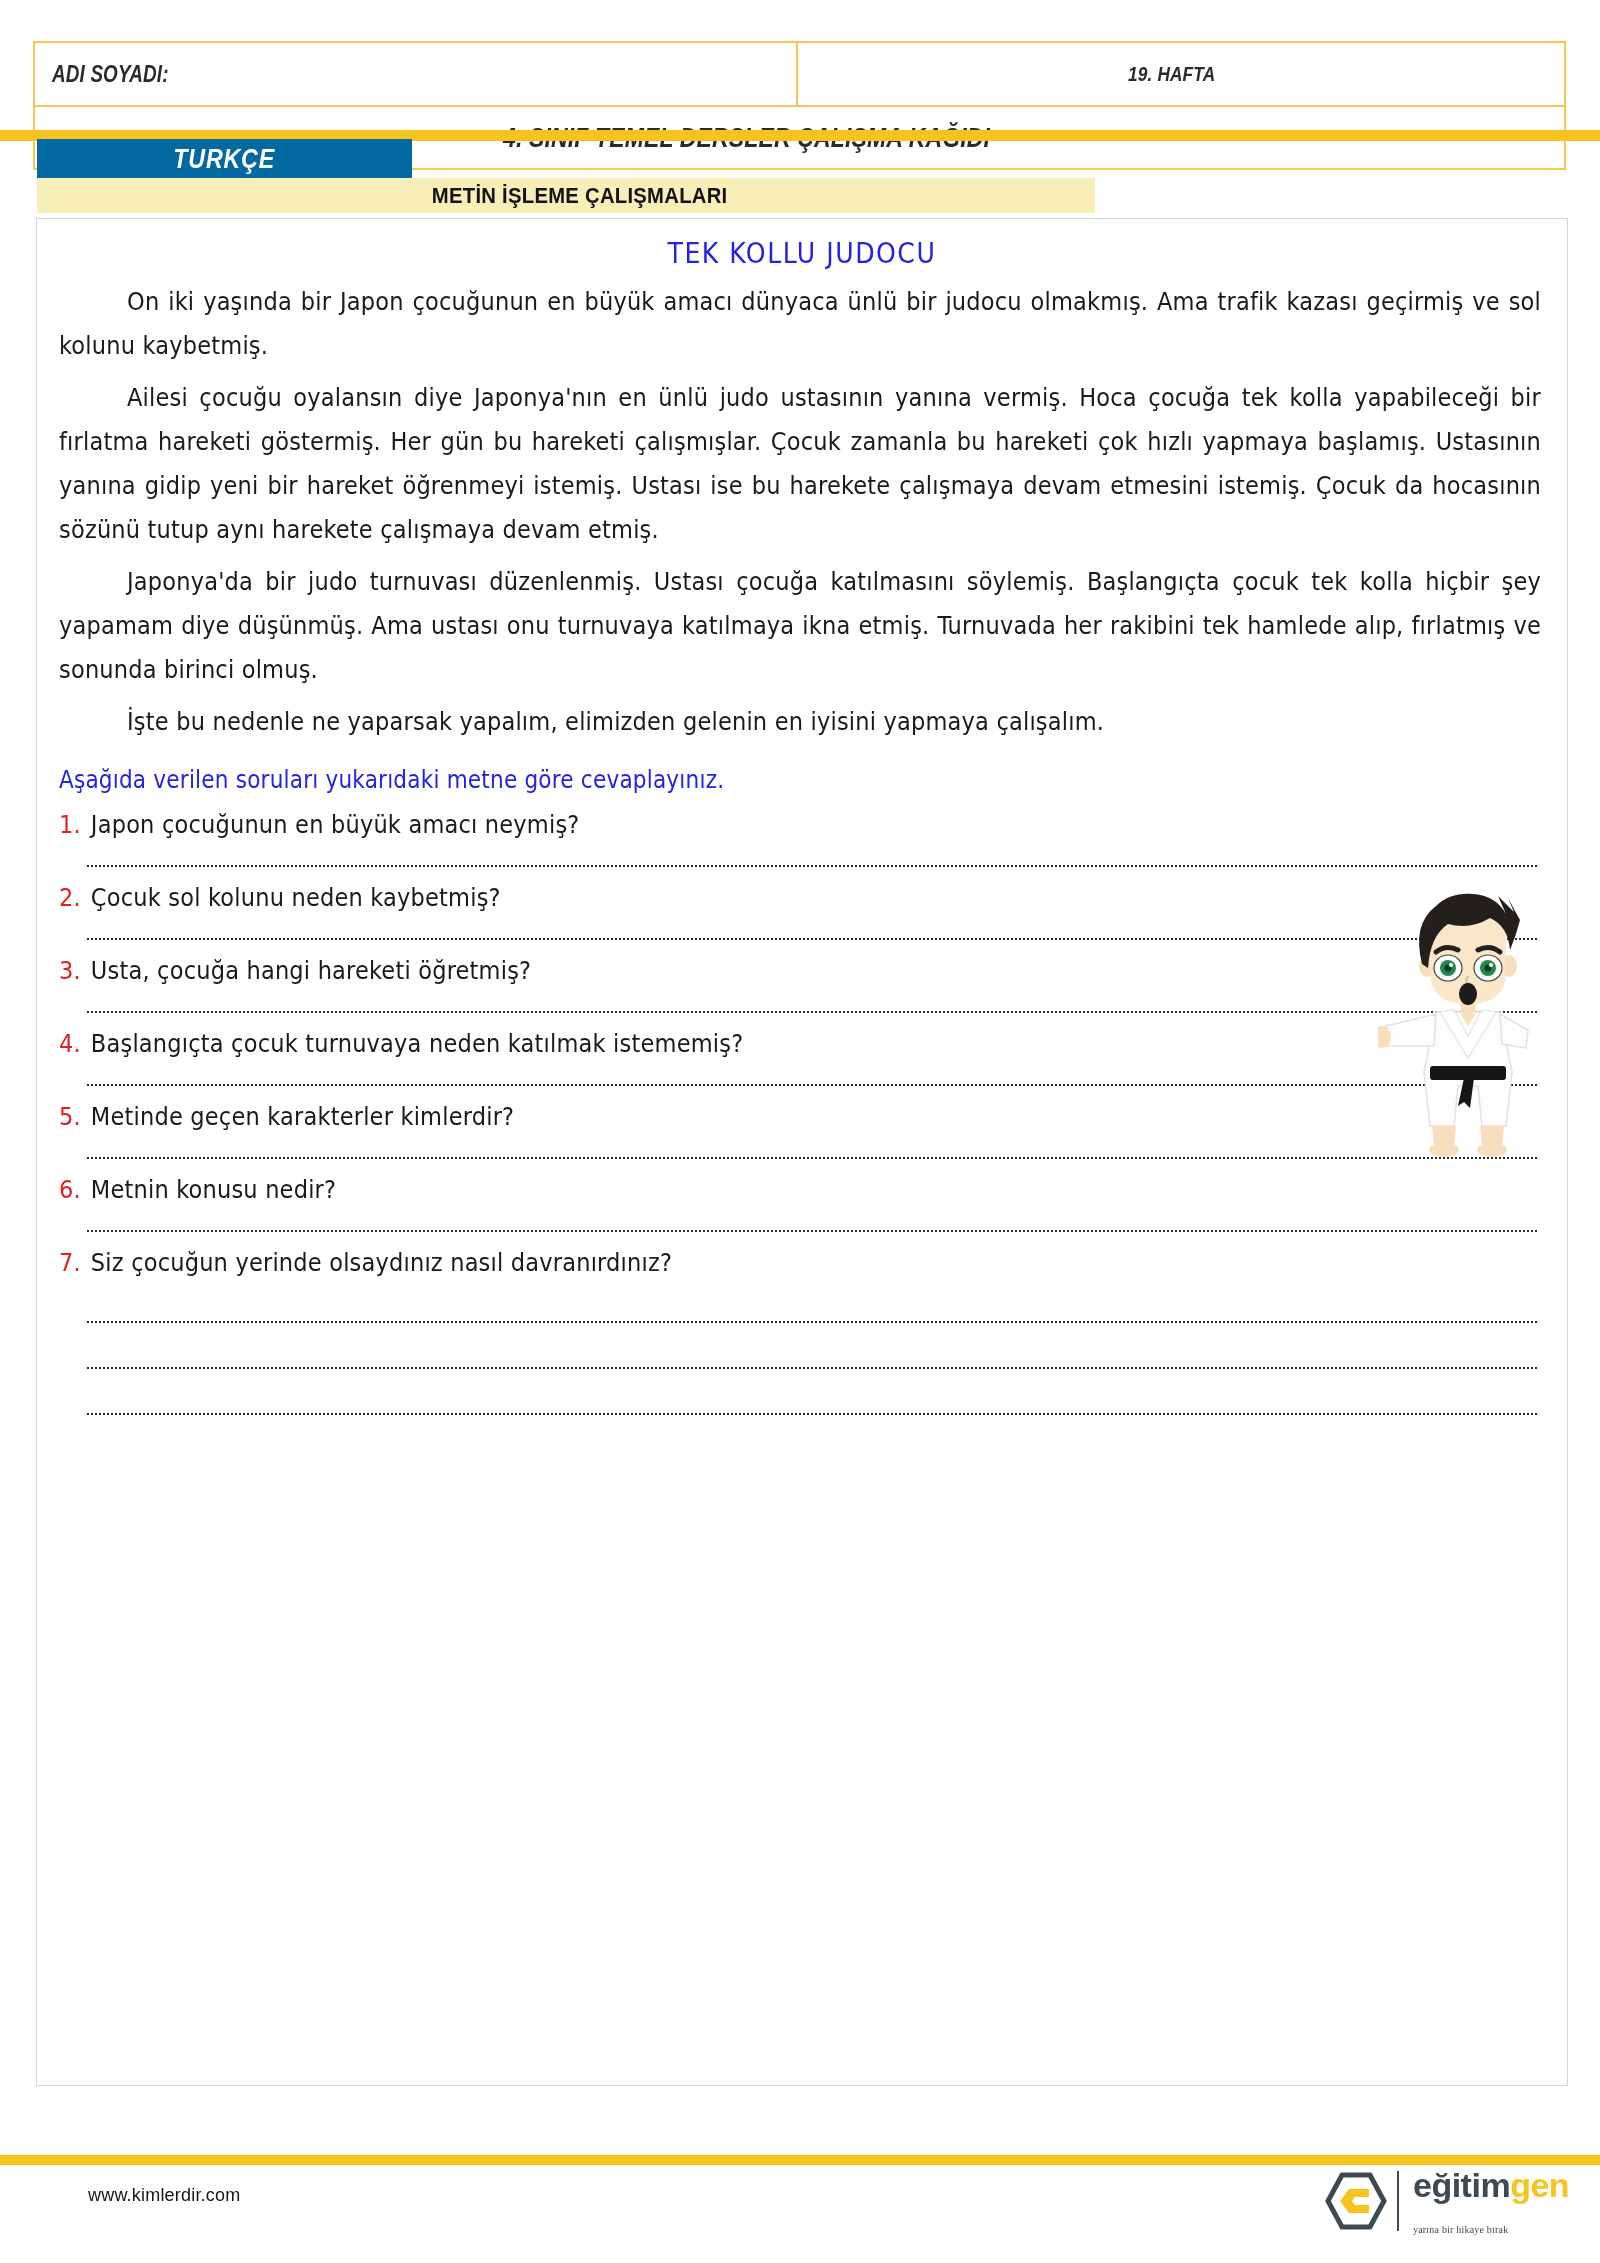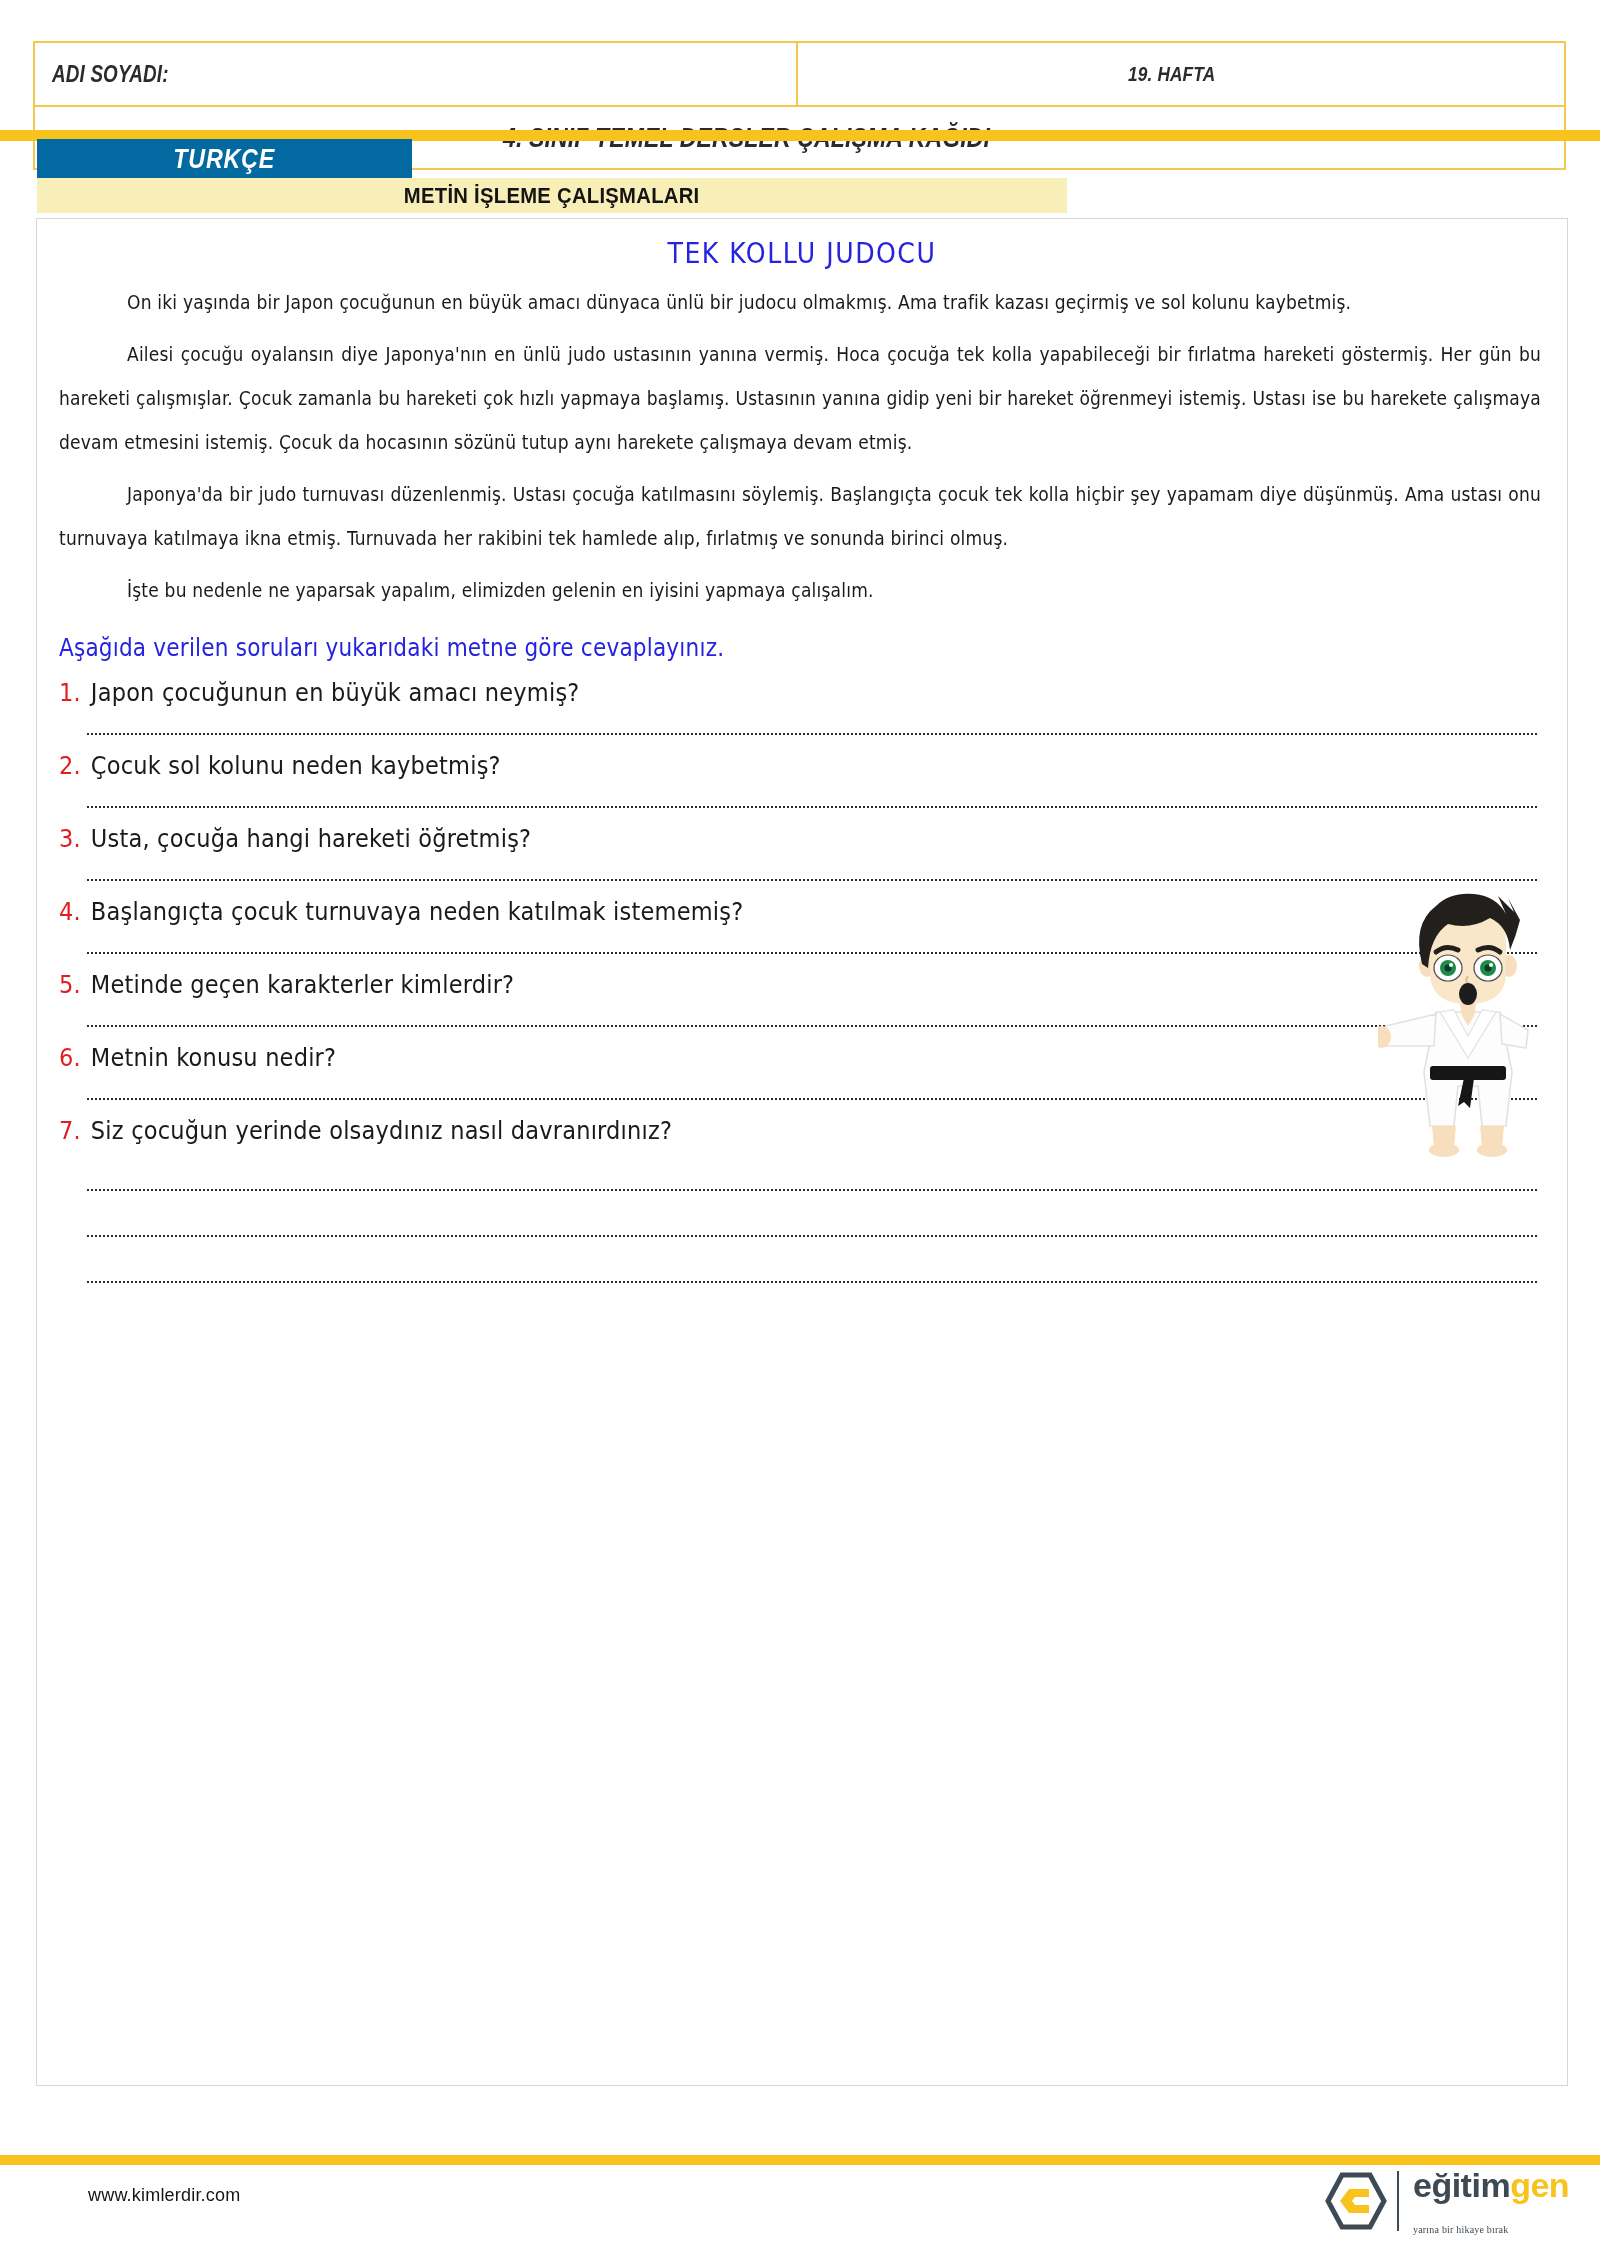--- a/index.html
+++ b/index.html
@@ -106,20 +106,21 @@
   .activity-banner {
     position: absolute;
     left: 37px;
     top: 178px;
     width: 1030px;
     height: 35px;
     background: #f8eeb8;
     display: flex;
     align-items: center;
     justify-content: center;
+    padding-left: 28px;
   }
   .activity-banner span {
     font-family: "Liberation Sans Narrow", "Liberation Sans", sans-serif;
     font-weight: bold;
     font-size: 22px;
     color: #141414;
     letter-spacing: 0.3px;
     transform: scaleX(0.92);
   }
 
@@ -148,21 +149,21 @@
     letter-spacing: 1.5px;
     margin: 18px 0 10px 0;
   }
   .story {
     padding: 0 26px 0 22px;
   }
   .story p {
     margin: 0 0 8px 0;
     text-align: justify;
     text-indent: 68px;
-    font-size: 19px;
+    font-size: 25px;
     line-height: 44px;
     color: #1a1a1a;
     letter-spacing: 0.2px;
   }
   .story p.last {
     text-align: left;
   }
 
   
   .instruction {

